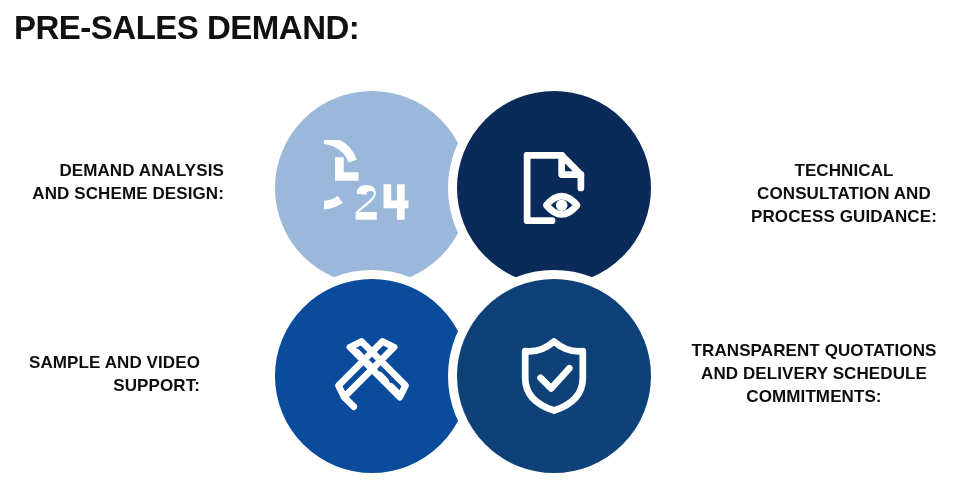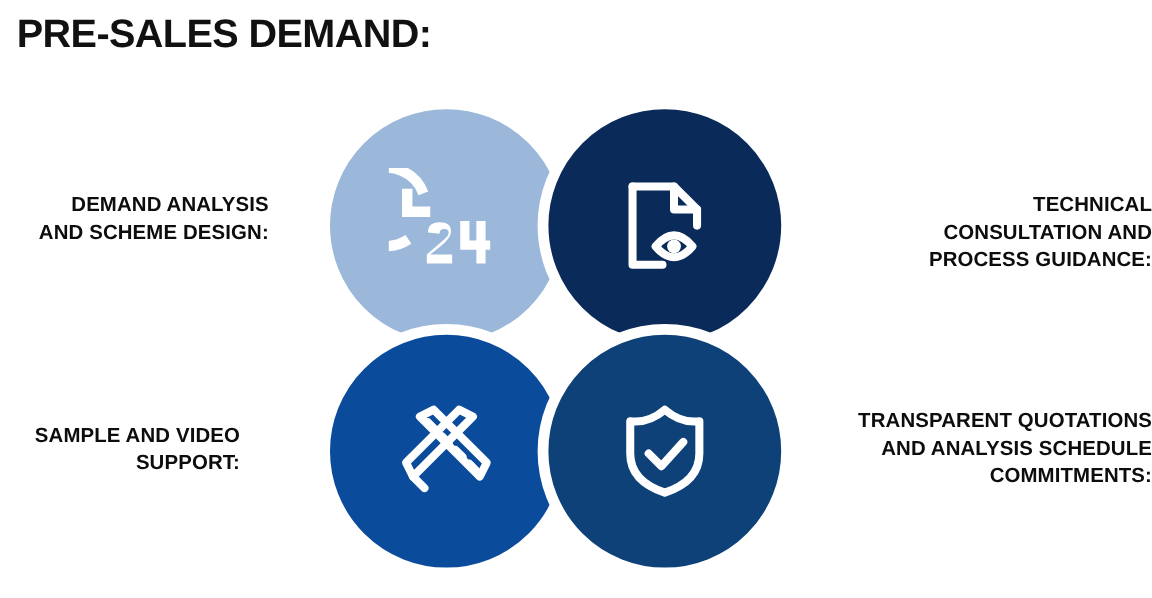--- a/index.html
+++ b/index.html
@@ -81,21 +81,21 @@
   .label {
     position: absolute;
     font-size: 17px;
     font-weight: 700;
     color: #0d0d0d;
     line-height: 1.34;
     letter-spacing: 0.1px;
     white-space: pre-line;
   }
   .label.left  { text-align: right; }
-  .label.right { text-align: right; }
+  .label.right { text-align: center; }
 
   #label-demand      { right: 736px; top: 160px; width: 240px; }
   #label-sample      { right: 760px; top: 352px; width: 240px; }
   #label-technical   { left: 728px;  top: 160px; width: 232px; }
   #label-transparent { left: 668px;  top: 340px; width: 292px; }
 </style>
 </head>
 <body>
 
 <div id="page-title">PRE-SALES DEMAND:</div>
@@ -162,14 +162,14 @@
 AND SCHEME DESIGN:</div>
 
 <div class="label right" id="label-technical">TECHNICAL
 CONSULTATION AND
 PROCESS GUIDANCE:</div>
 
 <div class="label left" id="label-sample">SAMPLE AND VIDEO
 SUPPORT:</div>
 
 <div class="label right" id="label-transparent">TRANSPARENT QUOTATIONS
-AND ANALYSIS SCHEDULE
+AND DELIVERY SCHEDULE
 COMMITMENTS:</div>
 
 </body></html>

